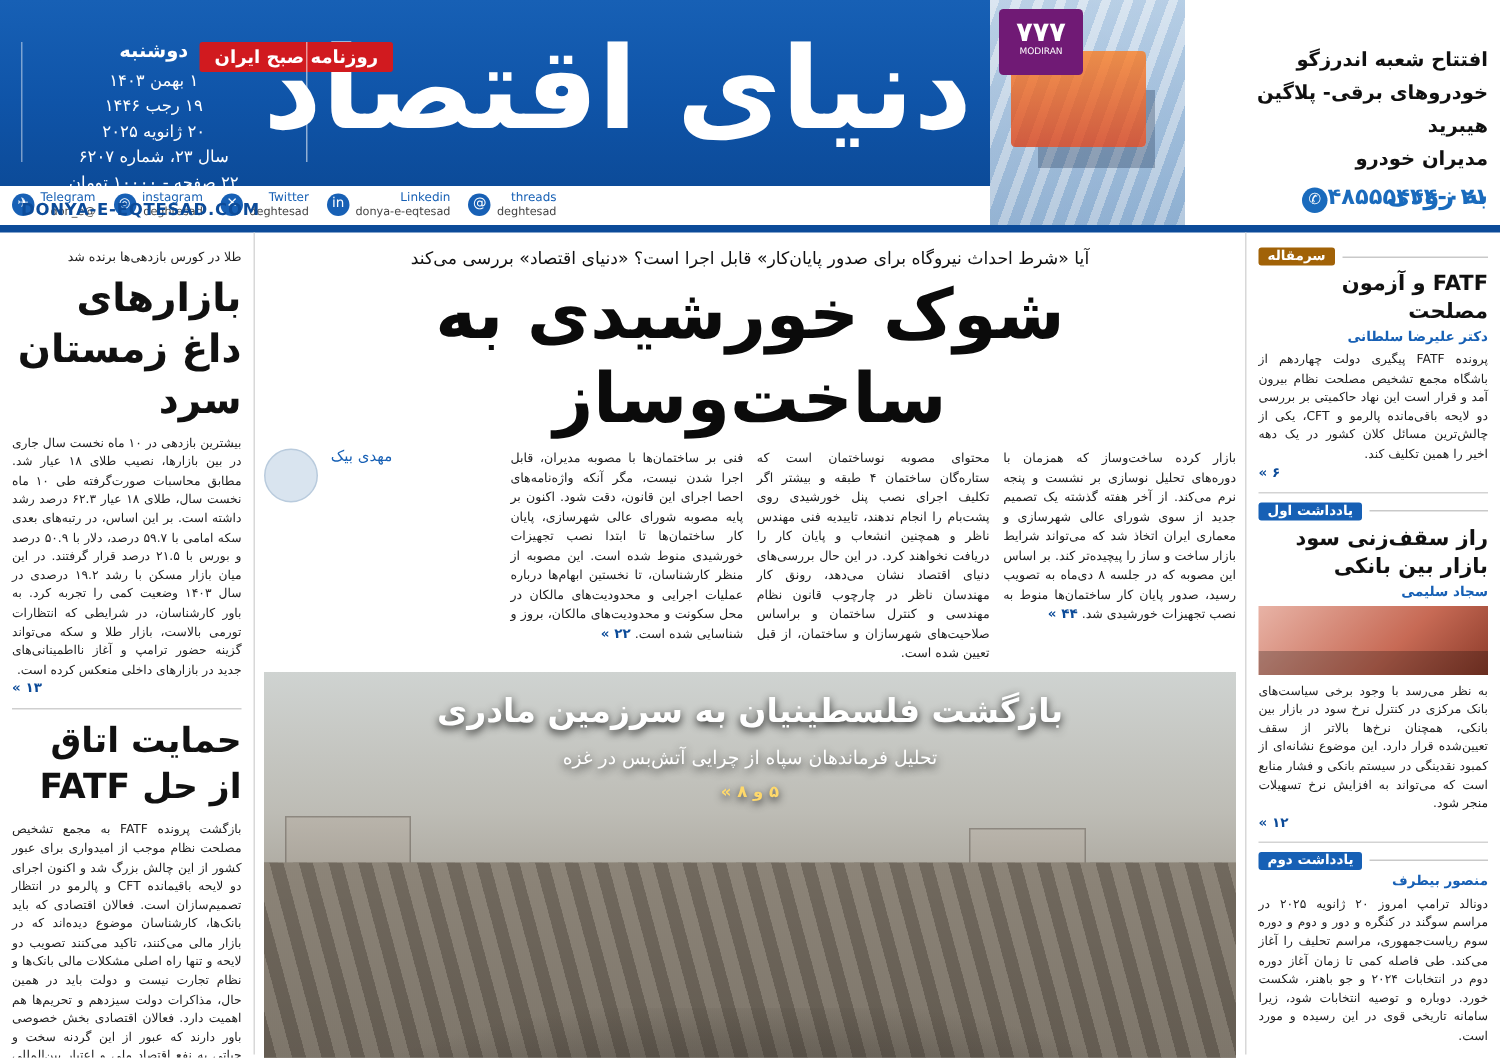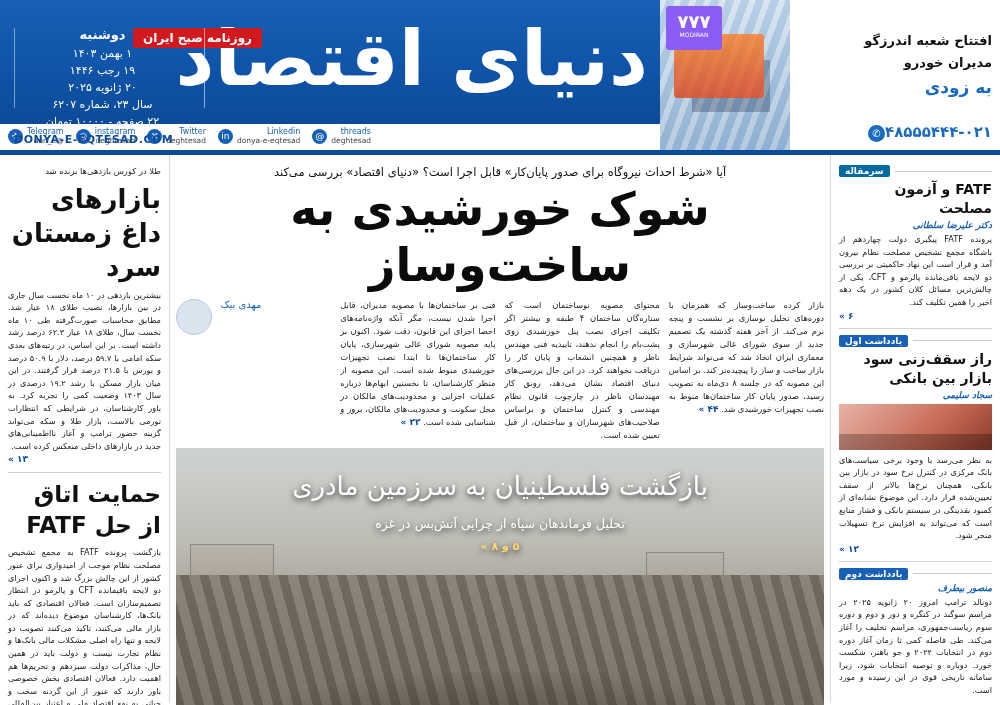--- a/index.html
+++ b/index.html
@@ -68,21 +68,21 @@
   .ad-photo:after{
     content:"";position:absolute;left:14px;top:34px;width:90px;height:64px;
     background:linear-gradient(180deg,#ff7a18,#e03b0f);opacity:.75;border-radius:3px;
     box-shadow:12px 20px 0 -6px rgba(20,40,70,.4);
   }
   .ad-white{
     position:absolute;right:0;top:0;width:210px;height:150px;
     background:#fff;
   }
   .ad-logo{
-    position:absolute;left:6px;top:6px;width:56px;height:44px;background:#8b5cf6;
+    position:absolute;left:6px;top:6px;width:56px;height:44px;background:#701a75;
     color:#fff;display:flex;align-items:center;justify-content:center;
     font-size:18px;font-weight:bold;border-radius:3px;flex-direction:column;line-height:13px;
   }
   .ad-logo small{font-size:6px;font-weight:normal;}
   .ad-text{
     position:absolute;right:8px;top:30px;width:196px;text-align:right;
     font-size:13px;line-height:22px;color:#111;font-weight:bold;
   }
   .ad-soon{color:#1a6bbd;font-size:17px;font-weight:bold;margin-top:2px;}
   .ad-phone{
@@ -95,25 +95,25 @@
   .blue-rule{height:5px;background:#0c4b99;width:1000px;}
 
   
   .content{display:flex;flex-direction:row-reverse;width:1000px;height:548px;}
 
   
   .col-side{width:170px;padding:4px 8px 0 8px;box-sizing:border-box;border-left:1px solid #d8d8d8;}
   .side-head{
     display:flex;flex-direction:row-reverse;align-items:center;gap:5px;margin-top:6px;margin-bottom:3px;
   }
-  .side-kicker{background:#0369a1;color:#fff;font-size:9px;padding:1px 6px;border-radius:2px;font-weight:bold;}
+  .side-kicker{background:#a16207;color:#fff;font-size:9px;padding:1px 6px;border-radius:2px;font-weight:bold;}
   .side-kicker.blue{background:#1760b5;}
   .side-line{flex:1;height:1px;background:#c9c9c9;}
   .side-title{font-size:14px;font-weight:bold;text-align:right;line-height:19px;color:#111;}
-  .side-author{font-size:9px;color:#1760b5;text-align:right;margin:2px 0 3px;font-weight:bold;font-style:italic;}
+  .side-author{font-size:9px;color:#1760b5;text-align:right;margin:2px 0 3px;font-weight:bold;}
   .side-body{font-size:8.2px;line-height:12.6px;text-align:justify;color:#222;}
   .side-more{font-size:9px;color:#0c4b99;text-align:left;font-weight:bold;margin-top:2px;}
   .side-img{height:46px;margin:4px 0;background:
       linear-gradient(135deg,#c5d6e6,#9fb8cd 60%,#6b8aa5);position:relative;overflow:hidden;}
   .side-img.red{background:linear-gradient(135deg,#e8b3a6,#c76a55 60%,#8c3b2a);}
   .side-img:after{content:"";position:absolute;left:0;right:0;bottom:0;height:16px;background:rgba(0,0,0,.25);}
   .side-sep{height:1px;background:#d3d3d3;margin:7px 0 2px;}
 
   
   .col-main{flex:1;padding:4px 6px 0 6px;box-sizing:border-box;}
@@ -135,21 +135,21 @@
     background:
       repeating-linear-gradient(75deg, rgba(90,82,72,.55) 0 9px, rgba(140,132,120,.5) 9px 19px),
       linear-gradient(180deg,#8d8579,#5d564c);}
   .bld{position:absolute;background:linear-gradient(180deg,#b9b4ab,#7d7669);box-shadow:inset 0 0 0 1px rgba(60,55,48,.35);}
   .crowd{position:absolute;left:0;right:0;bottom:0;height:110px;
     background:radial-gradient(ellipse at 50% 120%, rgba(40,36,32,.75) 0%, rgba(60,55,48,.25) 60%, rgba(0,0,0,0) 75%);}
   .photo-headline{
     position:absolute;right:12px;top:10px;left:12px;text-align:center;
     color:#fff;text-shadow:0 2px 6px rgba(0,0,0,.85);
   }
-  .photo-headline h2{margin:12px;font-size:26px;font-weight:normal;line-height:33px;}
+  .photo-headline h2{margin:0;font-size:22px;font-weight:bold;line-height:33px;}
   .photo-headline p{margin:5px 0 0;font-size:12.5px;line-height:18px;}
   .photo-headline .more{font-size:11px;color:#ffd96b;font-weight:bold;}
 
   
   .col-right{width:170px;padding:4px 8px 0 8px;box-sizing:border-box;border-right:1px solid #d8d8d8;}
   .r-top{font-size:8.4px;line-height:12.6px;text-align:justify;color:#222;margin-top:6px;}
   .r-title{font-size:23px;font-weight:bold;text-align:right;line-height:31px;margin:4px 0 5px;}
   .r-title2{font-size:26px;font-weight:bold;text-align:right;line-height:34px;margin:4px 0 5px;}
   .r-sep{height:1px;background:#cfcfcf;margin:8px 0 6px;}
 </style>
@@ -217,20 +217,21 @@
 
     <div class="topad">
       <div class="ad-photo"></div>
       <div class="ad-white"></div>
       <div class="ad-logo">
         <span>۷۷۷</span>
         <small>MODIRAN</small>
       </div>
       <div class="ad-text">
         <div>افتتاح شعبه اندرزگو</div>
+        <div>خودروهای برقی- پلاگین هیبرید</div>
         <div>مدیران خودرو</div>
         <div class="ad-soon">به زودی</div>
       </div>
       <div class="ad-phone">
         <span class="pic">✆</span><span>۴۸۵۵۵۴۴۴-۰۲۱</span>
       </div>
     </div>
   </div>
 
   <div class="blue-rule"></div>

